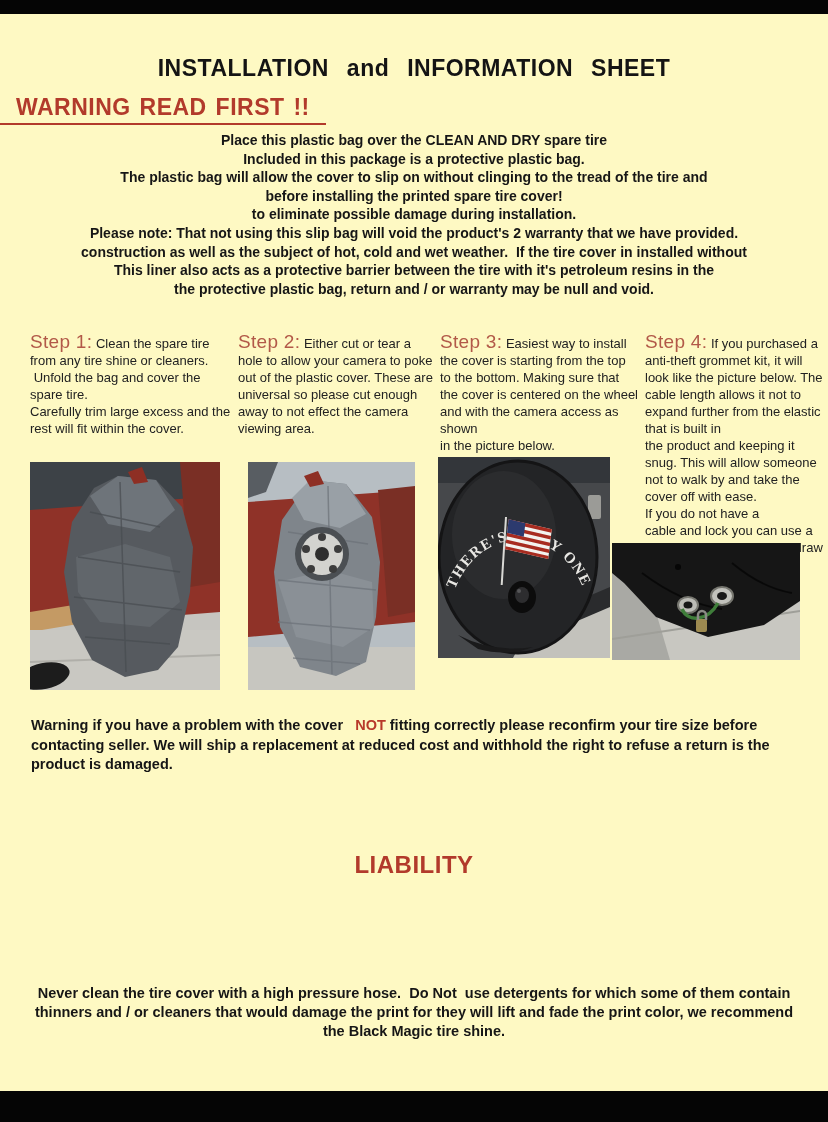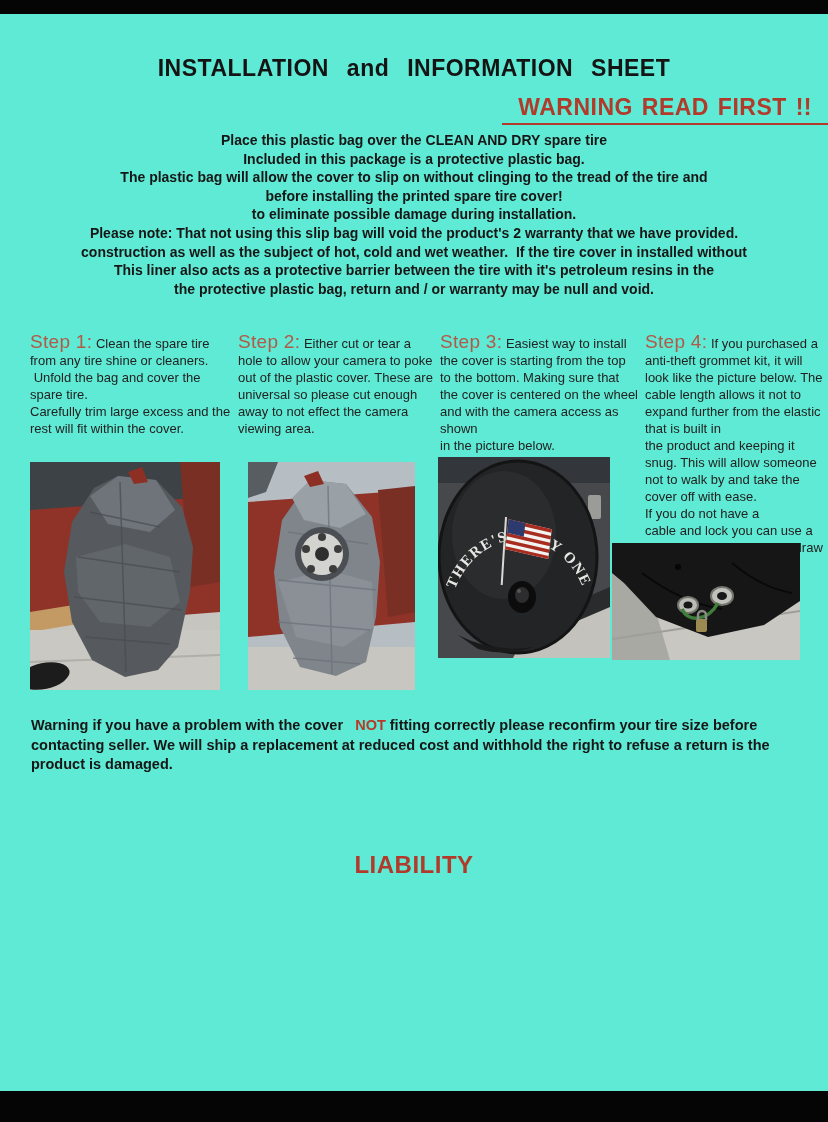--- a/index.html
+++ b/index.html
@@ -1,33 +1,33 @@
 <!DOCTYPE html>
 <html><head>
 <meta charset="utf-8">
 <style>
   html,body{margin:0;padding:0;background:#ffffff;}
   .sheet{
     position:relative;
     width:828px;height:1122px;
-    background:#5eead4;
+    background:#fef9c3;
     font-family:"Liberation Sans","DejaVu Sans",sans-serif;
     color:#1b1b1b;
     overflow:hidden;
   }
   .bar{position:absolute;left:0;width:828px;background:#050505;}
   .bar.top{top:0;height:14px;}
   .bar.bottom{top:1091px;height:31px;}
 
   .doc-title{
     position:absolute;top:55px;left:0;width:828px;
     text-align:center;font-size:23px;font-weight:bold;color:#141414;
     letter-spacing:0.5px;word-spacing:11px;
   }
-  .warn-banner-wrap{position:absolute;top:94px;left:0;width:828px;text-align:right;}
+  .warn-banner-wrap{position:absolute;top:94px;left:0;width:828px;text-align:left;}
   .warn-banner{
     display:inline-block;
     font-size:23px;font-weight:bold;color:#b23a2b;
     letter-spacing:0.5px;word-spacing:2px;
     border-bottom:2px solid #b23a2b;
     padding:0 16px 2px 16px;
   }
   .intro{
     position:absolute;top:131px;left:0;width:828px;
     text-align:center;font-size:14px;font-weight:bold;line-height:18.6px;
@@ -209,16 +209,17 @@
     <path d="M70,66 C76,80 96,78 106,60" stroke="#3f7d3a" stroke-width="3.5" fill="none"></path>
     <path d="M74,68 C80,76 94,75 102,62" stroke="#58985​2" stroke-width="1.5" fill="none" opacity="0.8"></path>
     <rect x="84" y="76" width="11" height="13" rx="2" fill="#9d8a50"></rect>
     <path d="M86,77 v-5 a4,4 0 0 1 8,0 v5" stroke="#8b8b86" stroke-width="2.5" fill="none"></path>
   </svg>
 
   <div class="fit-warning"><span>Warning if you have a problem with the cover   </span><span class="hl">NOT</span><span> fitting correctly please reconfirm your tire size before contacting seller. We will ship a replacement at reduced cost and withhold the right to refuse a return is the product is damaged.</span></div>
 
   <div class="sec-heading liability-heading">LIABILITY</div>
 
+  <div class="para maintenance-p">Never clean the tire cover with a high pressure hose.  Do Not  use detergents for which some of them contain thinners and / or cleaners that would damage the print for they will lift and fade the print color, we recommend the Black Magic tire shine.</div>
 
   <div class="bar bottom"></div>
 
 </div>
 
 </body></html>

